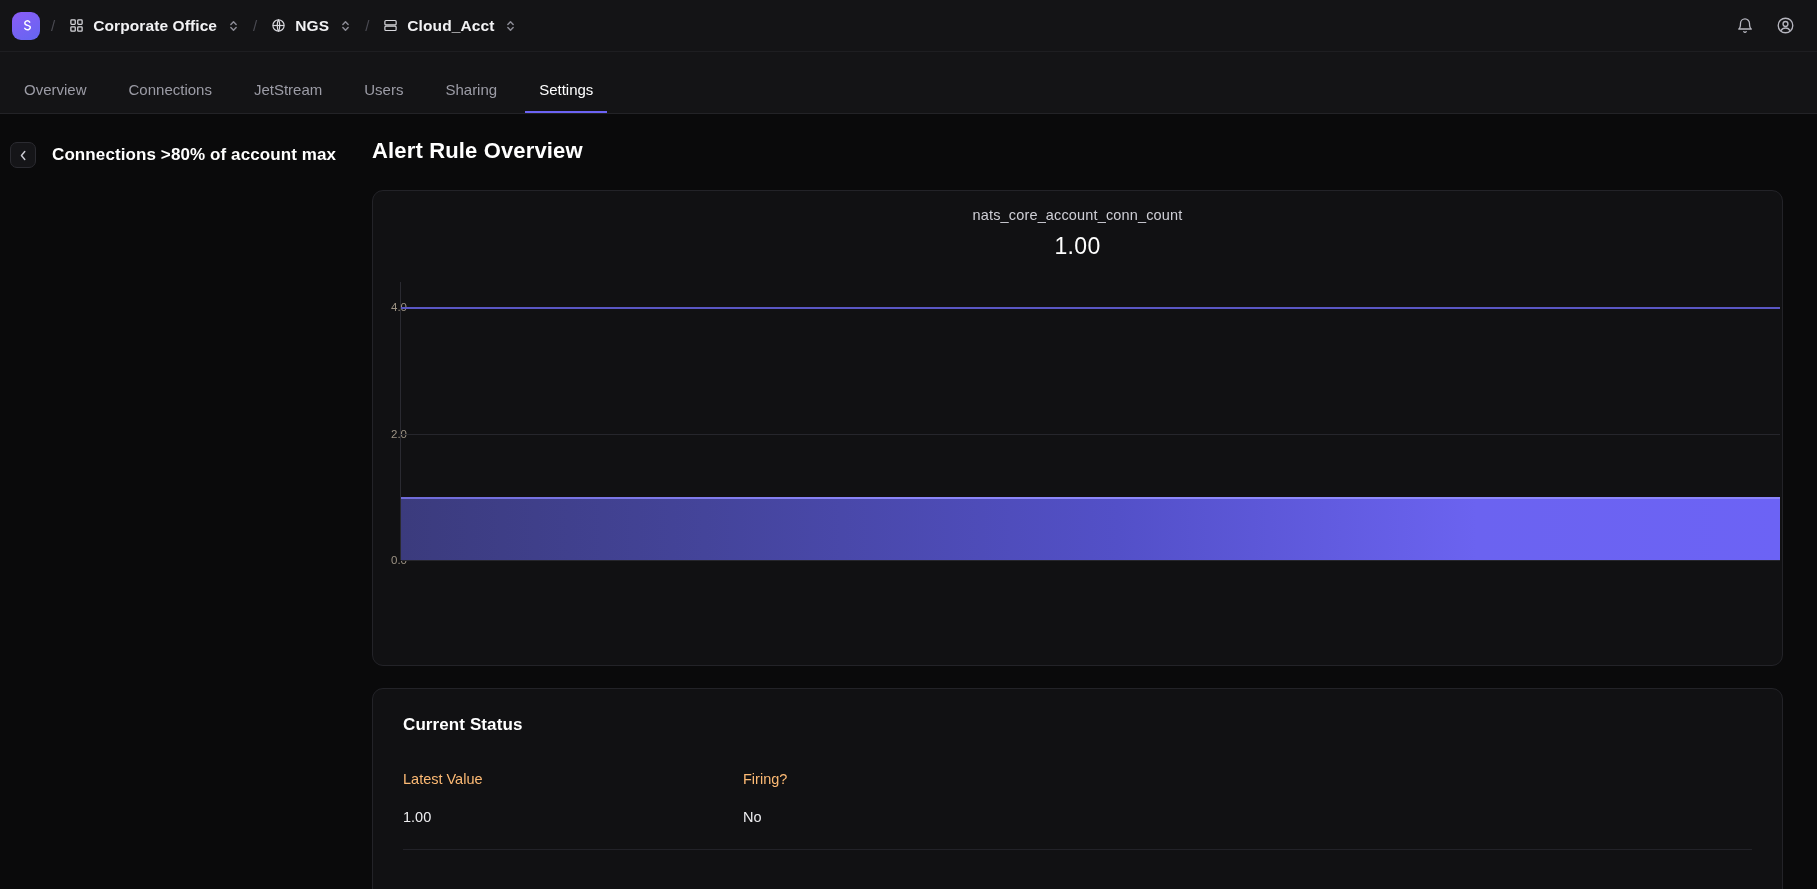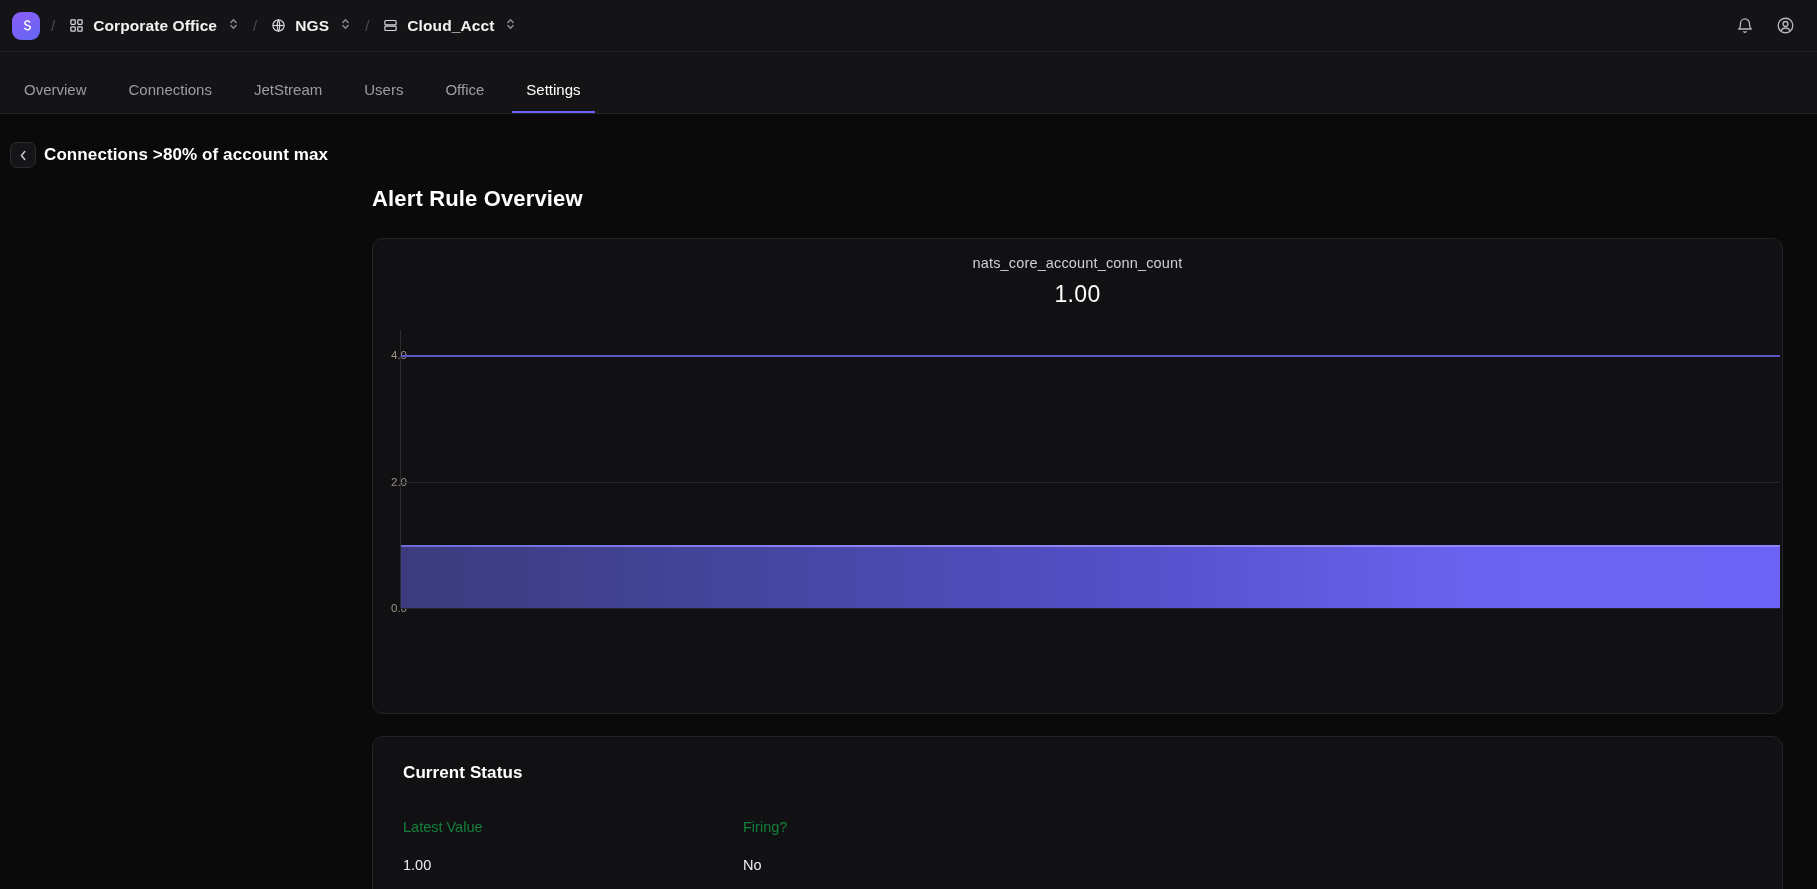--- a/index.html
+++ b/index.html
@@ -33,20 +33,21 @@
   }
   .logo svg { display:block; }
   .crumb-sep {
     color: #4a4a52;
     font-size: 15px;
     margin: 0 11px;
     user-select: none;
   }
   .crumb {
     display: flex;
+    align-items: center;
     gap: 9px;
     cursor: pointer;
     border-radius: 5px;
     padding: 3px 3px;
   }
   .crumb .c-ico { display: flex; align-items:center; color:#d7d7dc; }
   .crumb .c-label {
     font-size: 15.5px;
     font-weight: 700;
     color: #f2f2f4;
@@ -94,21 +95,21 @@
   }
   .sidepanel {
     width: 372px;
     flex: none;
     padding: 28px 14px 0 10px;
     background: #0a0a0b;
   }
   .side-head {
     display: flex;
     align-items: center;
-    gap: 8px;
+    gap: 16px;
   }
   .backbtn {
     width: 26px; height: 26px;
     flex: none;
     border-radius: 7px;
     border: 1px solid #2b2b31;
     background: #151518;
     color: #c9c9d1;
     display: flex; align-items:center; justify-content:center;
     cursor: pointer;
@@ -125,21 +126,20 @@
   .content {
     flex: 1;
     padding: 24px 34px 0 0;
     overflow: hidden;
   }
   .content-head {
     display: flex;
     align-items: flex-start;
     margin-bottom: 26px;
     padding-right: 2px;
-    margin-top: 48px;
   }
   .page-title {
     font-size: 22px;
     font-weight: 700;
     color: #ffffff;
     letter-spacing: .15px;
   }
   .primary-btn {
     margin-left: auto;
     background: #6c63f5;
@@ -229,21 +229,21 @@
     color: #ffffff;
     letter-spacing: .1px;
   }
   .status-grid {
     display: grid;
     grid-template-columns: 340px 350px 1fr;
     margin-top: 36px;
   }
   .s-label {
     font-size: 14.5px;
-    color: #15803d;
+    color: #fdba74;
     margin-bottom: 22px;
   }
   .s-value {
     font-size: 14.5px;
     color: #eeeef1;
   }
   .status-rule {
     margin-top: 24px;
     height: 1px;
     background: #222228;
@@ -335,21 +335,21 @@
       </svg>
     </span>
   </div>
 </div>
 
 <div class="tabsbar">
   <div class="tab">Overview</div>
   <div class="tab">Connections</div>
   <div class="tab">JetStream</div>
   <div class="tab">Users</div>
-  <div class="tab">Office</div>
+  <div class="tab">Sharing</div>
   <div class="tab active">Settings</div>
 </div>
 
 <div class="body">
 
   <div class="sidepanel">
     <div class="side-head">
       <div class="backbtn">
         <svg width="9" height="11" viewBox="0 0 10 14" fill="none" stroke="currentColor" stroke-width="1.9" stroke-linecap="round" stroke-linejoin="round">
           <path d="M6.6 2 2.4 7l4.2 5"></path>

